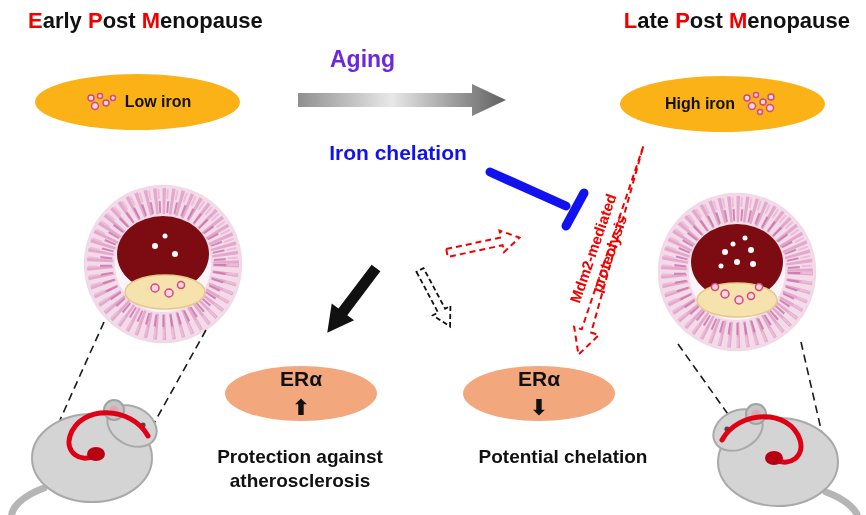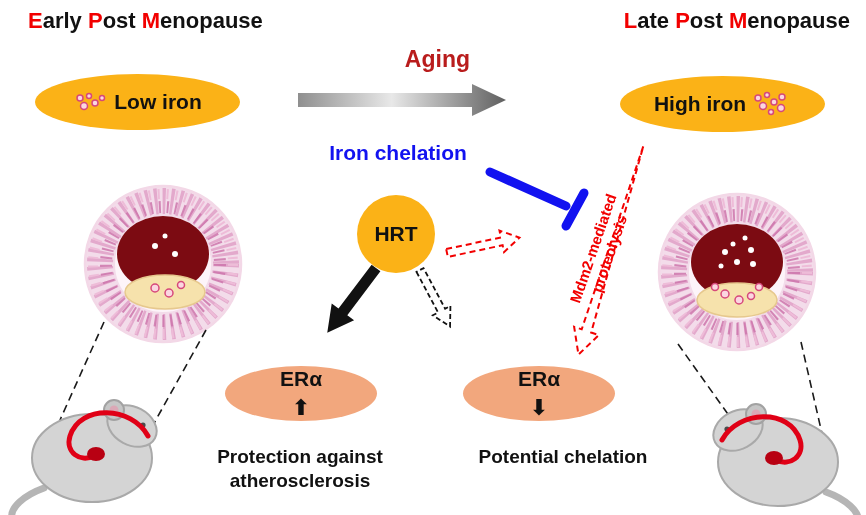--- a/index.html
+++ b/index.html
@@ -6,26 +6,26 @@
   body { font-family:"Liberation Sans", sans-serif; background:#ffffff; }
   .canvas { position:relative; width:866px; height:515px; background:#fff; overflow:hidden; }
   .abs { position:absolute; }
   svg.overlay { position:absolute; left:0; top:0; pointer-events:none; }
 
   .title { font-size:22px; font-weight:700; color:#111; white-space:nowrap; }
   .title .red-letter { color:#F20000; }
   .title-left { left:28px; top:8px; }
   .title-right { right:16px; top:8px; }
 
-  .aging-label { left:330px; top:46px; width:140px; text-align:right;
-                 font-size:23px; font-weight:700; color:#b91c1c; }
+  .aging-label { left:330px; top:46px; width:140px; text-align:left;
+                 font-size:23px; font-weight:700; color:#6d28d9; }
 
   .node-ellipse { display:flex; align-items:center; justify-content:center;
                   border-radius:50%; background:#FBB217; gap:5px;
-                  font-size:21px; font-weight:700; color:#111; }
+                  font-size:16px; font-weight:700; color:#111; }
   .low-iron  { left:35px;  top:74px; width:205px; height:56px; }
   .high-iron { left:620px; top:76px; width:205px; height:56px; }
 
   .iron-chelation { left:285px; top:141px; width:226px; text-align:center;
                     font-size:21px; font-weight:700; color:#1212F0; }
 
   .hrt-circle { left:357px; top:195px; width:78px; height:78px; border-radius:50%;
                 background:#FBB217; display:flex; align-items:center; justify-content:center;
                 font-size:21px; font-weight:700; color:#111; }
 
@@ -179,23 +179,20 @@
           <circle cx="23" cy="12" r="3"></circle>
         <circle cx="31" cy="7" r="3"></circle>
           <circle cx="30" cy="18" r="3.5"></circle>
         <circle cx="20" cy="22" r="2.5"></circle>
       </g>
     </svg>
   </div>
 
   <div class="abs iron-chelation">Iron chelation</div>
 
-  <div class="abs hrt-circle">
-    <span>HRT</span>
-  </div>
 
   <div class="abs mdm2-label">
     <div>Mdm2-mediated</div>
     <div>proteolysis</div>
   </div>
 
   <div class="abs era-ellipse era-up">
     <span>ERα</span>
     <span class="era-arrow">⬆</span>
   </div>

